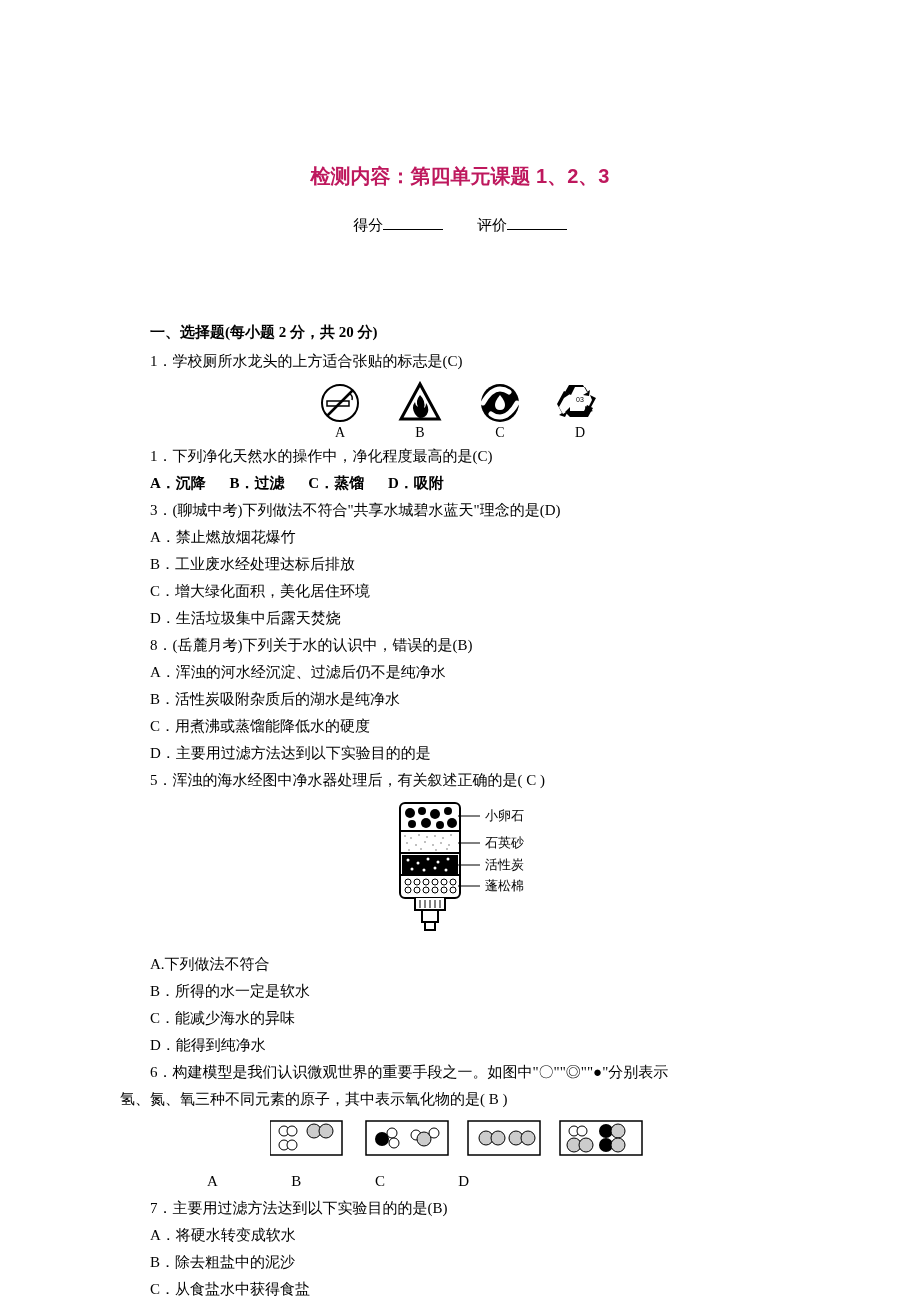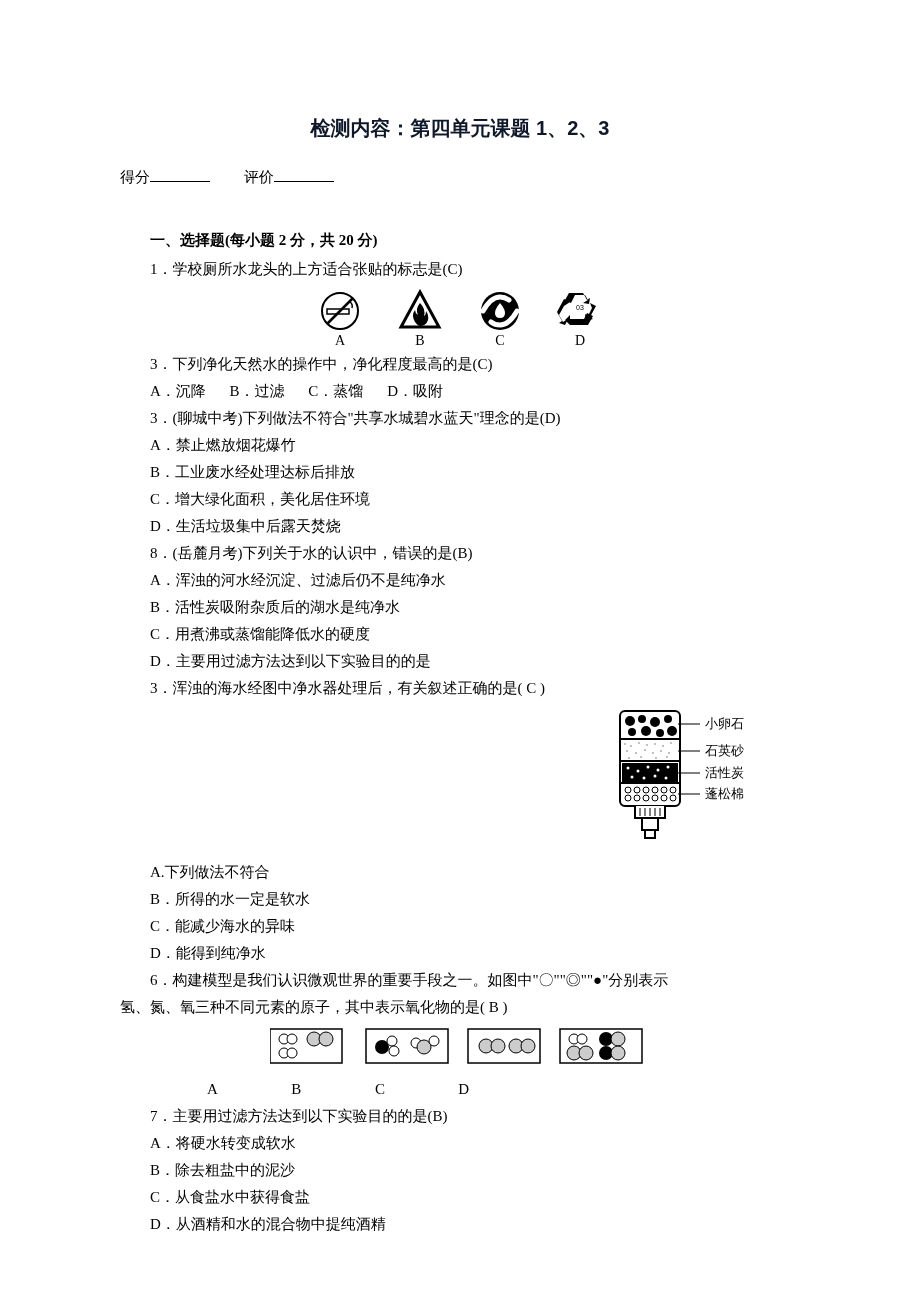--- a/index.html
+++ b/index.html
@@ -7,50 +7,52 @@
       font-family: "SimSun", "宋体", serif;
       font-size: 15px;
       line-height: 1.8;
       color: #000;
       background: #fff;
       width: 920px;
       padding: 110px 120px 60px 120px;
     }
     .title {
       text-align: center;
-      color: #0f172a;
+      color: #be185d;
       font-size: 20px;
       font-weight: bold;
       margin-bottom: 18px;
       font-family: "SimHei", "黑体", sans-serif;
+      margin-top: 48px;
     }
     .score-row {
-      margin-bottom: 36px;
+      text-align: center;
+      margin-bottom: 80px;
     }
     .blank {
       display: inline-block;
       border-bottom: 1px solid #000;
       min-width: 60px;
       height: 1.2em;
       vertical-align: baseline;
     }
     .section-head { margin-bottom: 2px; font-weight: bold; }
     .q { text-indent: 2em; }
     .opt { text-indent: 2em; }
     .opt-inline { text-indent: 2em; }
-    .opt-inline span { margin-right: 20px; white-space: nowrap; }
+    .opt-inline span { margin-right: 20px; white-space: nowrap; font-weight: bold; }
     .img-row {
       text-align: center;
       margin: 6px 0 2px 0;
     }
     .img-row svg { display: inline-block; vertical-align: top; }
     .q6-img { text-align: center; margin: 6px 0 2px 0; }
     .q6-labels { text-indent: 2em; }
     .q6-labels span { display:inline-block; width:80px; text-align:center; }
-    .filter-diagram { text-align:right; margin:4px 0; }
+    .filter-diagram { text-align:center; margin:4px 0; }
   </style>
 </head>
 <body>
 
 <div class="title">检测内容：第四单元课题 1、2、3</div>
 
 <div class="score-row">
   <span>得分</span><span class="blank"></span>
   &nbsp;&nbsp;&nbsp;&nbsp;&nbsp;&nbsp;&nbsp;
   <span>评价</span><span class="blank"></span>
@@ -84,41 +86,41 @@
       <path d="M25 6 l10 0 l3 5 l-5 3 l6 1 l1 -6 l-3 2 l-4 -7 l-14 0 l-4 7 l6 3 z" fill="#000"></path>
       <path d="M14 17 l-5 9 l4 7 l5 -3 l-3 6 l-6 -2 l3 -2 l-5 -9 l7 -13 l6 3 z" fill="#000"></path>
       <path d="M40 14 l6 3 l-6 11 l3 2 l-7 2 l-1 -7 l3 2 l4 -8 z" fill="#000"></path>
       <path d="M20 36 l18 0 l5 -9 l-6 -3 l-3 6 l-14 0 l0 -4 l-5 5 l5 5 z" fill="#000"></path>
       <text x="30" y="21" text-anchor="middle" font-size="7" fill="#000" font-family="sans-serif">03</text>
       <text x="30" y="56" text-anchor="middle" font-size="14" font-family="serif">D</text>
     </g>
   </svg>
 </div>
 
-<div class="q">3．下列净化天然水的操作中，净化程度最高的是(C)</div>
+<div class="q">1．下列净化天然水的操作中，净化程度最高的是(C)</div>
 <div class="opt-inline">
   <span>A．沉降</span>
   <span>B．过滤</span>
   <span>C．蒸馏</span>
   <span>D．吸附</span>
 </div>
 
 <div class="q">3．(聊城中考)下列做法不符合"共享水城碧水蓝天"理念的是(D)</div>
 <div class="opt">A．禁止燃放烟花爆竹</div>
 <div class="opt">B．工业废水经处理达标后排放</div>
 <div class="opt">C．增大绿化面积，美化居住环境</div>
 <div class="opt">D．生活垃圾集中后露天焚烧</div>
 
 <div class="q">8．(岳麓月考)下列关于水的认识中，错误的是(B)</div>
 <div class="opt">A．浑浊的河水经沉淀、过滤后仍不是纯净水</div>
 <div class="opt">B．活性炭吸附杂质后的湖水是纯净水</div>
 <div class="opt">C．用煮沸或蒸馏能降低水的硬度</div>
 <div class="opt">D．主要用过滤方法达到以下实验目的的是</div>
 
-<div class="q">3．浑浊的海水经图中净水器处理后，有关叙述正确的是( C )</div>
+<div class="q">5．浑浊的海水经图中净水器处理后，有关叙述正确的是( C )</div>
 <div class="filter-diagram">
   <svg width="240" height="140" viewBox="0 0 240 140">
     <rect x="60" y="5" width="60" height="95" rx="5" fill="#fff" stroke="#000" stroke-width="2"></rect>
 
     <g>
       <rect x="62" y="7" width="56" height="26" fill="#fff"></rect>
       <circle cx="70" cy="15" r="5" fill="#000"></circle>
         <circle cx="82" cy="13" r="4" fill="#000"></circle>
       <circle cx="95" cy="16" r="5" fill="#000"></circle>
         <circle cx="108" cy="13" r="4" fill="#000"></circle>

